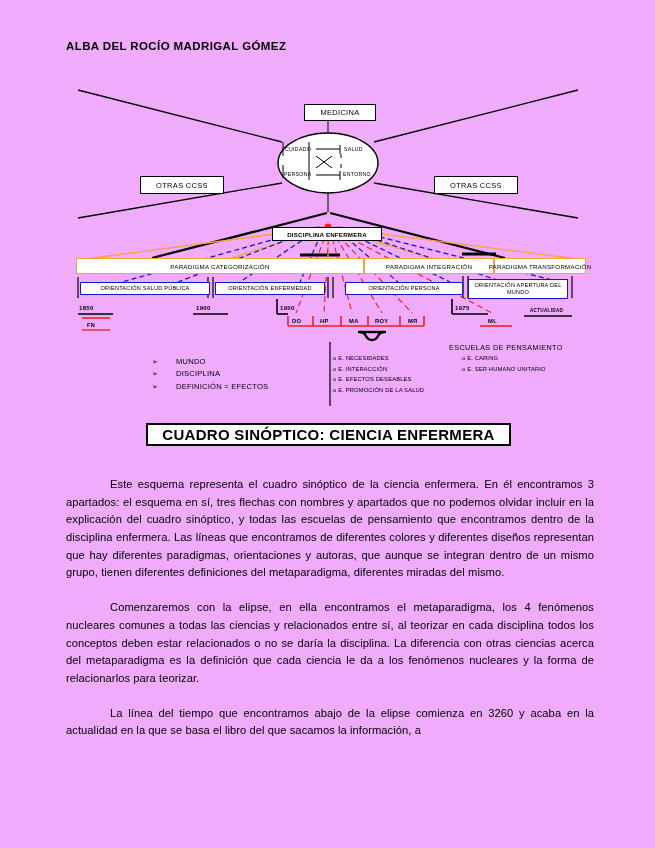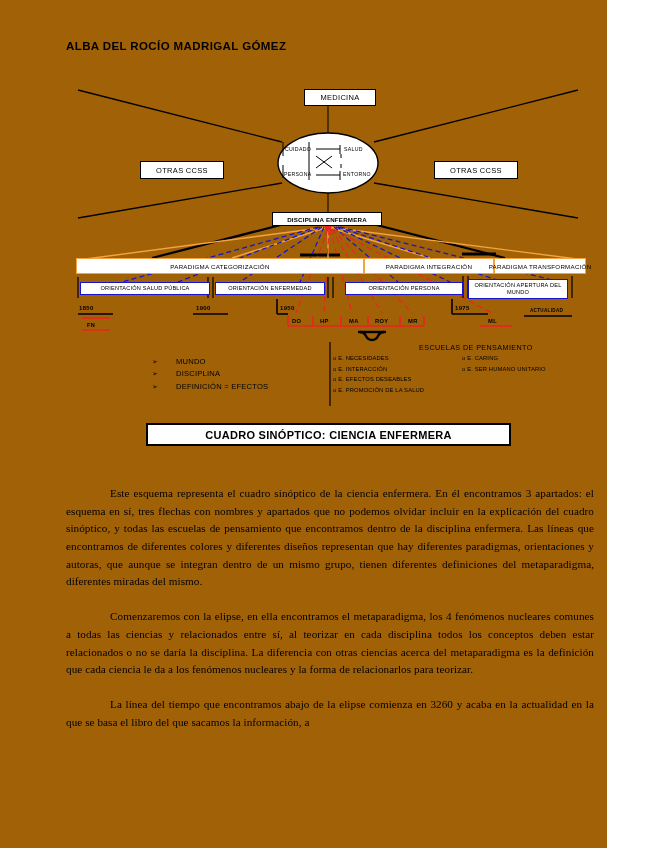--- a/index.html
+++ b/index.html
@@ -10,23 +10,23 @@
   body {
     width: 655px;
     height: 848px;
     font-family: "Liberation Sans", sans-serif;
     color: #000;
     position: relative;
     overflow: hidden;
   }
   .page {
     position: relative;
-    width: 607px;
+    width: 655px;
     height: 848px;
-    background: #a16207;
+    background: #f0abfc;
   }
 
   
   .doc-header {
     position: absolute;
     left: 66px;
     top: 40px;
     font-size: 11.5px;
     font-weight: bold;
     letter-spacing: 0.4px;
@@ -49,20 +49,21 @@
 
   .dbox {
     position: absolute;
     box-sizing: border-box;
     display: flex;
     align-items: center;
     justify-content: center;
     text-align: center;
     background: #fff;
     white-space: nowrap;
+    margin-top: 15px;
   }
 
   .box-medicina {
     left: 304px; top: 19px;
     width: 72px; height: 17px;
     border: 1px solid #000;
     font-size: 7.5px;
     letter-spacing: 0.3px;
   }
   .box-otras-left {
@@ -170,21 +171,21 @@
   .ab-do  { left: 292px; top: 248px; }
   .ab-hp  { left: 320px; top: 248px; }
   .ab-ma  { left: 349px; top: 248px; }
   .ab-roy { left: 375px; top: 248px; }
   .ab-mr  { left: 408px; top: 248px; }
   .ab-ml  { left: 488px; top: 248px; }
 
   
   .escuelas-title {
     position: absolute;
-    left: 383px; top: 273px;
+    left: 413px; top: 273px;
     font-size: 7.2px;
     letter-spacing: 0.4px;
     white-space: nowrap;
     padding-left: 36px;
   }
   .esc-col {
     position: absolute;
     font-size: 5.8px;
     letter-spacing: 0.15px;
     line-height: 1.82;
@@ -218,41 +219,40 @@
   
   .title-box {
     position: absolute;
     left: 146px; top: 353px;
     width: 365px; height: 23px;
     box-sizing: border-box;
     border: 2.4px solid #000;
     display: flex;
     align-items: center;
     justify-content: center;
-    font-size: 11px;
+    font-size: 15px;
     font-weight: bold;
     letter-spacing: 0.3px;
     background: #fff;
   }
 
   
   .body-text {
     position: absolute;
     left: 66px;
     top: 468px;
     width: 528px;
   }
   .body-text p {
-    margin: 17px 0 17px 0;
+    margin: 8px 0 17px 0;
     font-size: 11.2px;
     line-height: 1.58;
     text-align: justify;
     text-indent: 44px;
     letter-spacing: 0.05px;
-    font-family: Liberation Serif, serif;
   }
 </style>
 </head>
 <body>
 
 <div class="page">
 
   <div class="doc-header">ALBA DEL ROCÍO MADRIGAL GÓMEZ</div>
 
   <div class="diagram">

